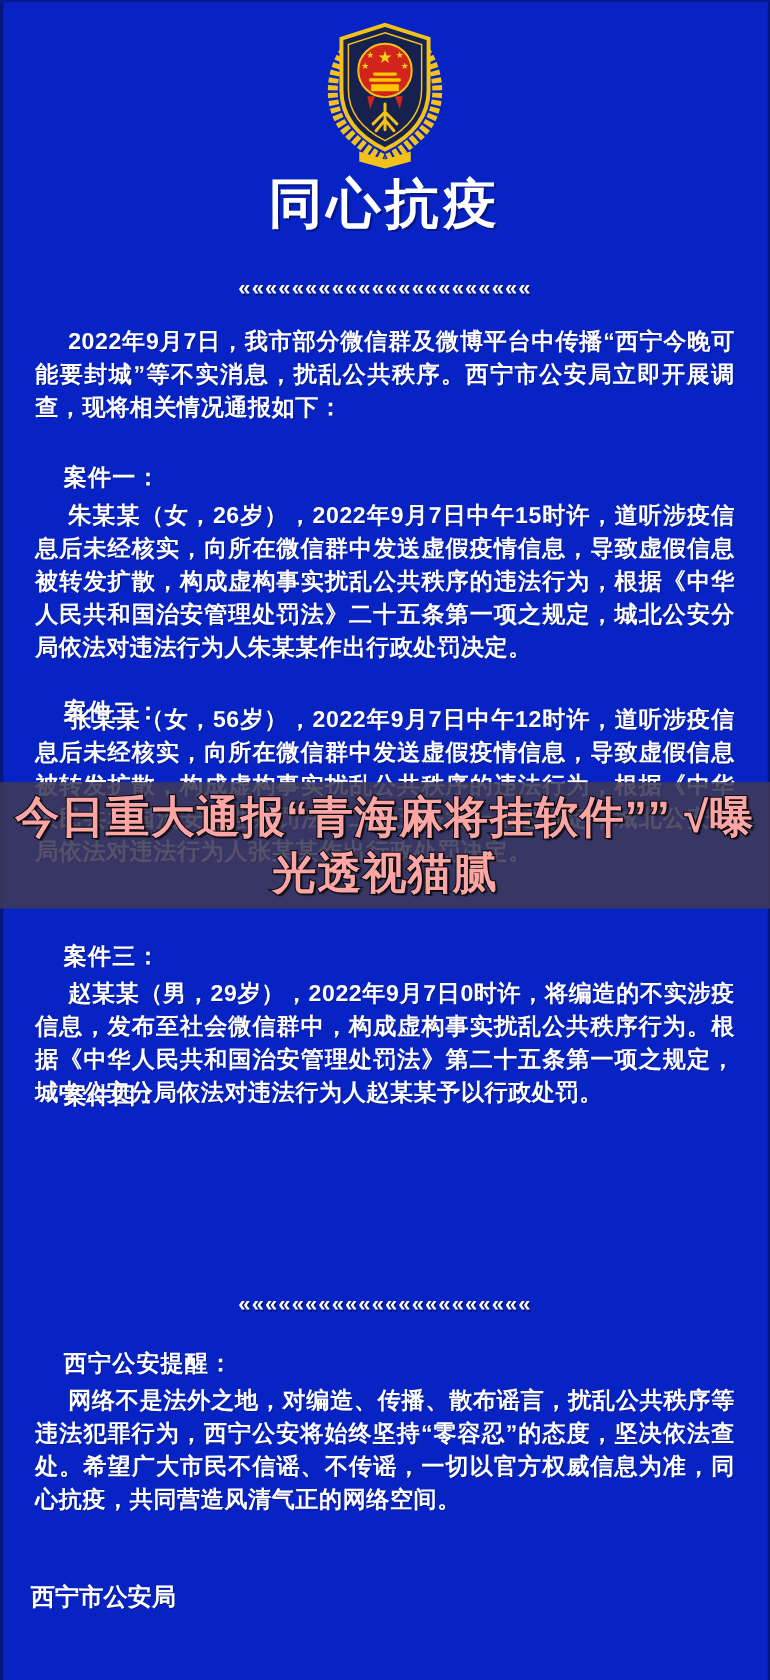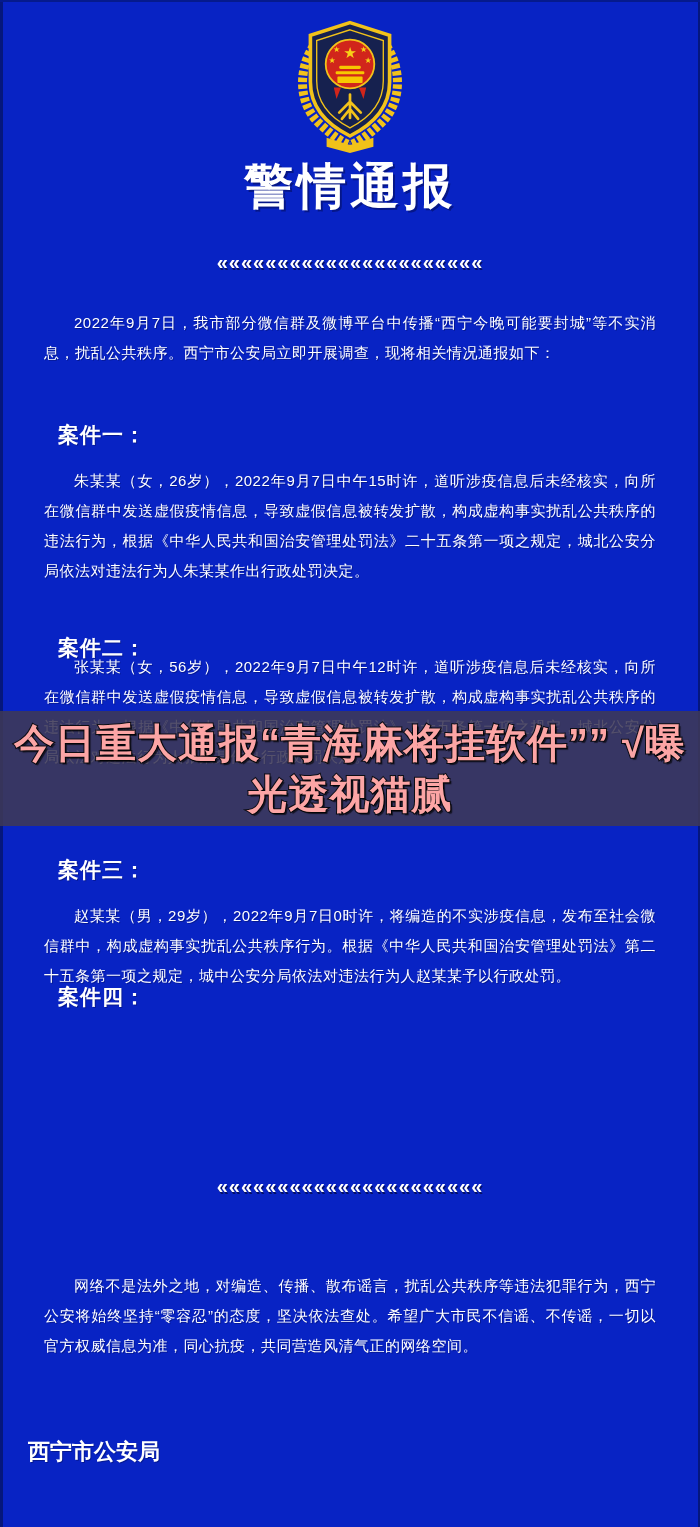--- a/index.html
+++ b/index.html
@@ -23,23 +23,23 @@
   }
   .divider{
     left:0;right:0;text-align:center;
     font-size:20px;font-weight:700;letter-spacing:1px;
     color:#ffffff;text-shadow:1px 2px 0 rgba(0,0,25,.55);
     white-space:nowrap;line-height:20px;
   }
   .divider-1{top:250px;}
   .divider-2{top:1174px;}
   .para{
-    font-size:15px;line-height:30px;font-weight:400;
+    font-size:21px;line-height:30px;font-weight:700;
     letter-spacing:.5px;text-align:justify;text-justify:inter-character;
-    text-indent:30px;margin:16px;
+    text-indent:30px;margin:4px;
     text-shadow:1px 1px 0 rgba(0,0,30,.3);
   }
   .case-heading{
     font-size:21px;line-height:30px;font-weight:700;
     padding-left:30px;letter-spacing:1px;margin:0;
     text-shadow:1px 1px 0 rgba(0,0,30,.3);
   }
   .intro{top:290px;}
   .case1-h{top:418px;} .case1-b{top:448px;}
   .case2-h{top:631px;} .case2-b{top:634px;}
@@ -85,21 +85,21 @@
         <rect x="58" y="62" width="24" height="3.5" rx="1.5" fill="#f7c800"></rect>
         <rect x="54" y="68" width="32" height="3.5" rx="1.5" fill="#f7c800"></rect>
         <rect x="56" y="74" width="28" height="7" rx="1" fill="#f7c800"></rect>
         <path d="M52,86 L60,86 L55,99 Z" fill="#d1251b"></path>
         <path d="M88,86 L80,86 L85,99 Z" fill="#d1251b"></path>
         <path d="M70,94 L70,120 M70,102 L58,114 M70,102 L82,114 M70,110 L61,121 M70,110 L79,121" stroke="#f2c21a" stroke-width="3" fill="none" stroke-linecap="round"></path>
       </svg>
     </span>
   </div>
 
-  <div class="abs notice-title">警情通报</div>
+  <div class="abs notice-title">同心抗疫</div>
 
   <div class="divider divider-1 abs" style="left:0;right:0;">««««««««««««««««««««««</div>
 
   <p class="abs para intro">2022年9月7日，我市部分微信群及微博平台中传播“西宁今晚可能要封城”等不实消息，扰乱公共秩序。西宁市公安局立即开展调查，现将相关情况通报如下：</p>
 
   <h3 class="abs case-heading case1-h">案件一：</h3>
   <p class="abs para case1-b">朱某某（女，26岁），2022年9月7日中午15时许，道听涉疫信息后未经核实，向所在微信群中发送虚假疫情信息，导致虚假信息被转发扩散，构成虚构事实扰乱公共秩序的违法行为，根据《中华人民共和国治安管理处罚法》二十五条第一项之规定，城北公安分局依法对违法行为人朱某某作出行政处罚决定。</p>
 
   <h3 class="abs case-heading case2-h">案件二：</h3>
   <p class="abs para case2-b">张某某（女，56岁），2022年9月7日中午12时许，道听涉疫信息后未经核实，向所在微信群中发送虚假疫情信息，导致虚假信息被转发扩散，构成虚构事实扰乱公共秩序的违法行为，根据《中华人民共和国治安管理处罚法》二十五条第一项之规定，城北公安分局依法对违法行为人张某某作出行政处罚决定。</p>
@@ -109,17 +109,18 @@
     <div class="headline-line">光透视猫腻</div>
   </div>
 
   <h3 class="abs case-heading case3-h">案件三：</h3>
   <p class="abs para case3-b">赵某某（男，29岁），2022年9月7日0时许，将编造的不实涉疫信息，发布至社会微信群中，构成虚构事实扰乱公共秩序行为。根据《中华人民共和国治安管理处罚法》第二十五条第一项之规定，城中公安分局依法对违法行为人赵某某予以行政处罚。</p>
 
   <h3 class="abs case-heading case4-h">案件四：</h3>
 
   <div class="divider divider-2 abs" style="left:0;right:0;">««««««««««««««««««««««</div>
 
+  <h3 class="abs case-heading reminder-h">西宁公安提醒：</h3>
   <p class="abs para reminder-b">网络不是法外之地，对编造、传播、散布谣言，扰乱公共秩序等违法犯罪行为，西宁公安将始终坚持“零容忍”的态度，坚决依法查处。希望广大市民不信谣、不传谣，一切以官方权威信息为准，同心抗疫，共同营造风清气正的网络空间。</p>
 
   <div class="sig sig-org">西宁市公安局</div>
 
 </div>
 
 </body></html>

